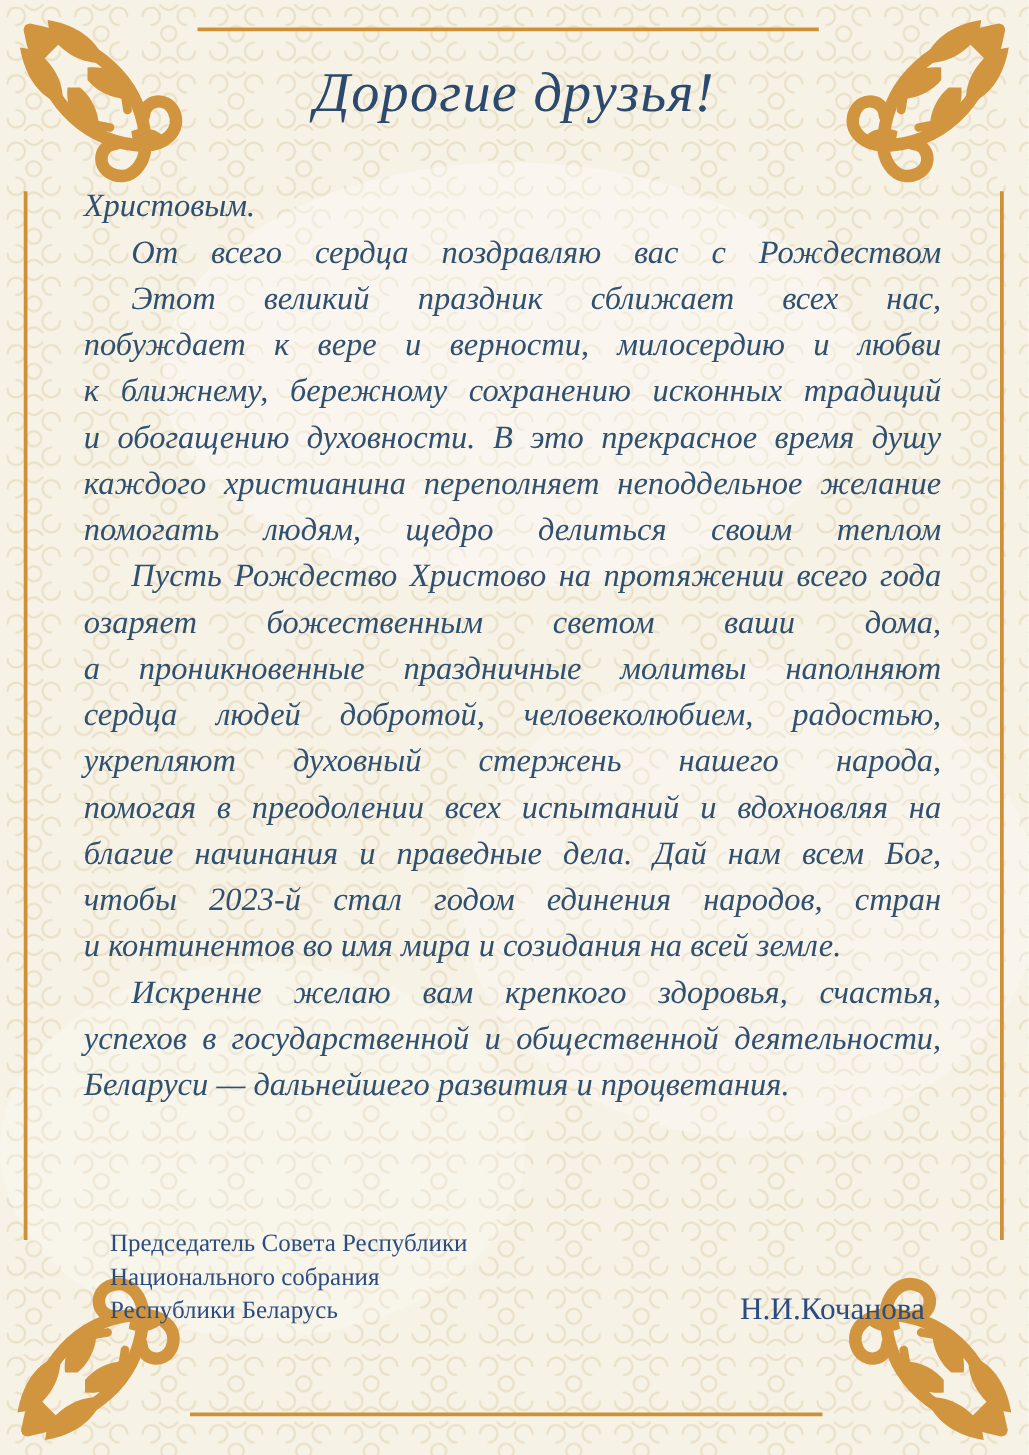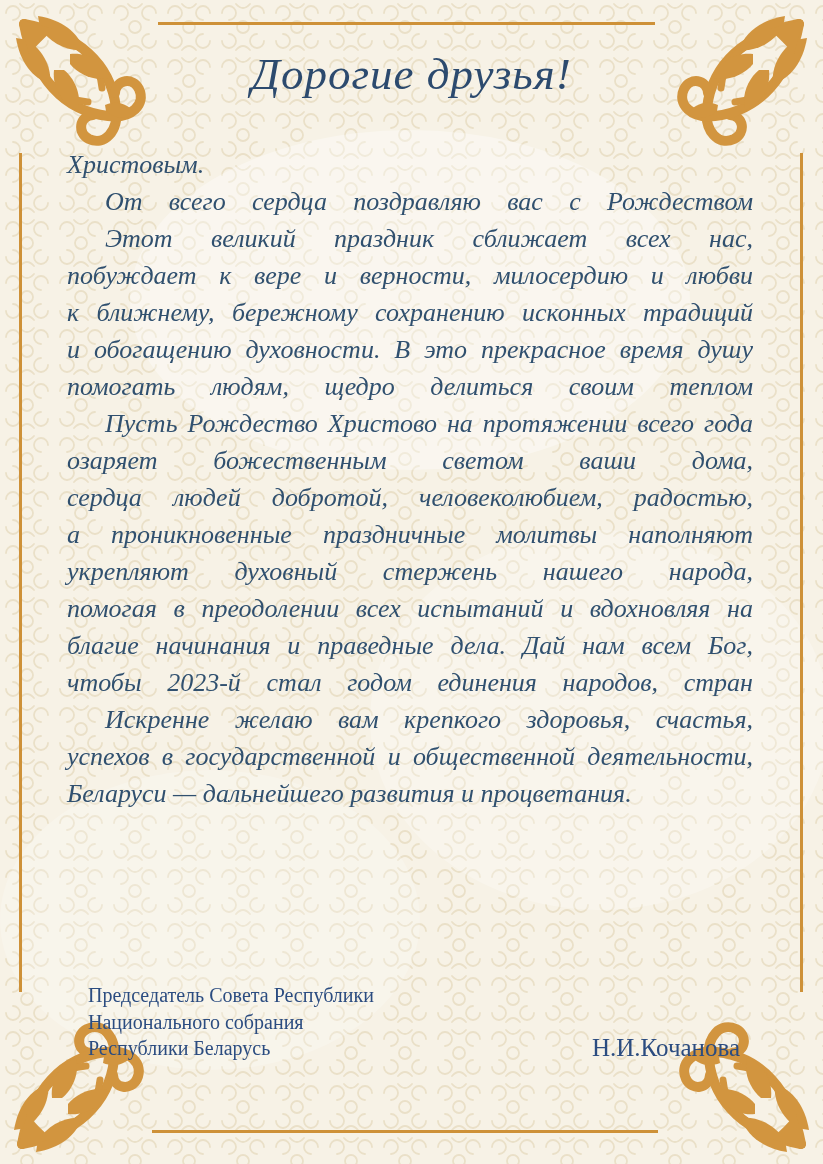--- a/index.html
+++ b/index.html
@@ -104,29 +104,31 @@
 
   <h1 class="title">Дорогие друзья!</h1>
 
   <div class="body-text">
       <div class="line last">Христовым.</div>
       <div class="line first">От всего сердца поздравляю вас с Рождеством</div>
       <div class="line first">Этот великий праздник сближает всех нас,</div>
       <div class="line">побуждает к вере и верности, милосердию и любви</div>
       <div class="line">к ближнему, бережному сохранению исконных традиций</div>
       <div class="line">и обогащению духовности. В это прекрасное время душу</div>
+      <div class="line">каждого христианина переполняет неподдельное желание</div>
       <div class="line">помогать людям, щедро делиться своим теплом</div>
       <div class="line first">Пусть Рождество Христово на протяжении всего года</div>
       <div class="line">озаряет божественным светом ваши дома,</div>
+      <div class="line">а проникновенные праздничные молитвы наполняют</div>
       <div class="line">сердца людей добротой, человеколюбием, радостью,</div>
-      <div class="line">а проникновенные праздничные молитвы наполняют</div>
       <div class="line">укрепляют духовный стержень нашего народа,</div>
       <div class="line">помогая в преодолении всех испытаний и вдохновляя на</div>
       <div class="line">благие начинания и праведные дела. Дай нам всем Бог,</div>
       <div class="line">чтобы 2023-й стал годом единения народов, стран</div>
+      <div class="line last">и континентов во имя мира и созидания на всей земле.</div>
       <div class="line first">Искренне желаю вам крепкого здоровья, счастья,</div>
       <div class="line">успехов в государственной и общественной деятельности,</div>
       <div class="line last">Беларуси — дальнейшего развития и процветания.</div>
     </div>
 
   <div class="signature">
     <div class="sig-role">
         <div>Председатель Совета Республики</div>
         <div>Национального собрания</div>
         <div>Республики Беларусь</div>

